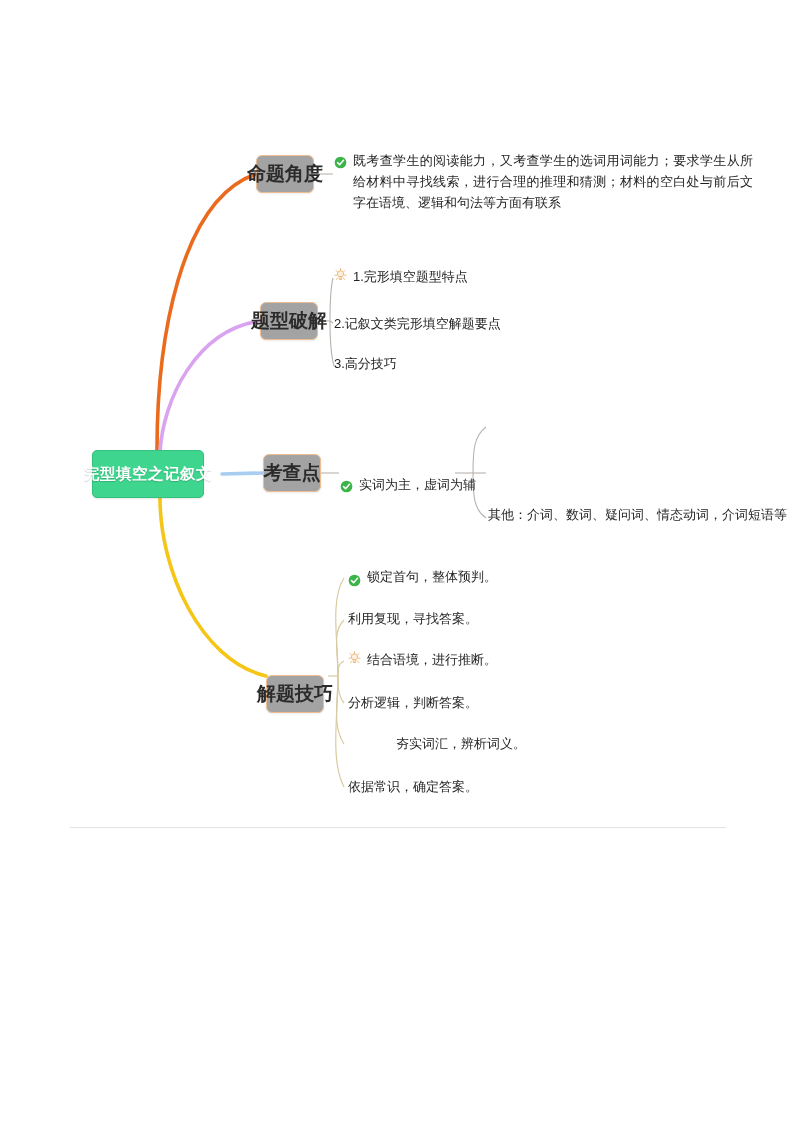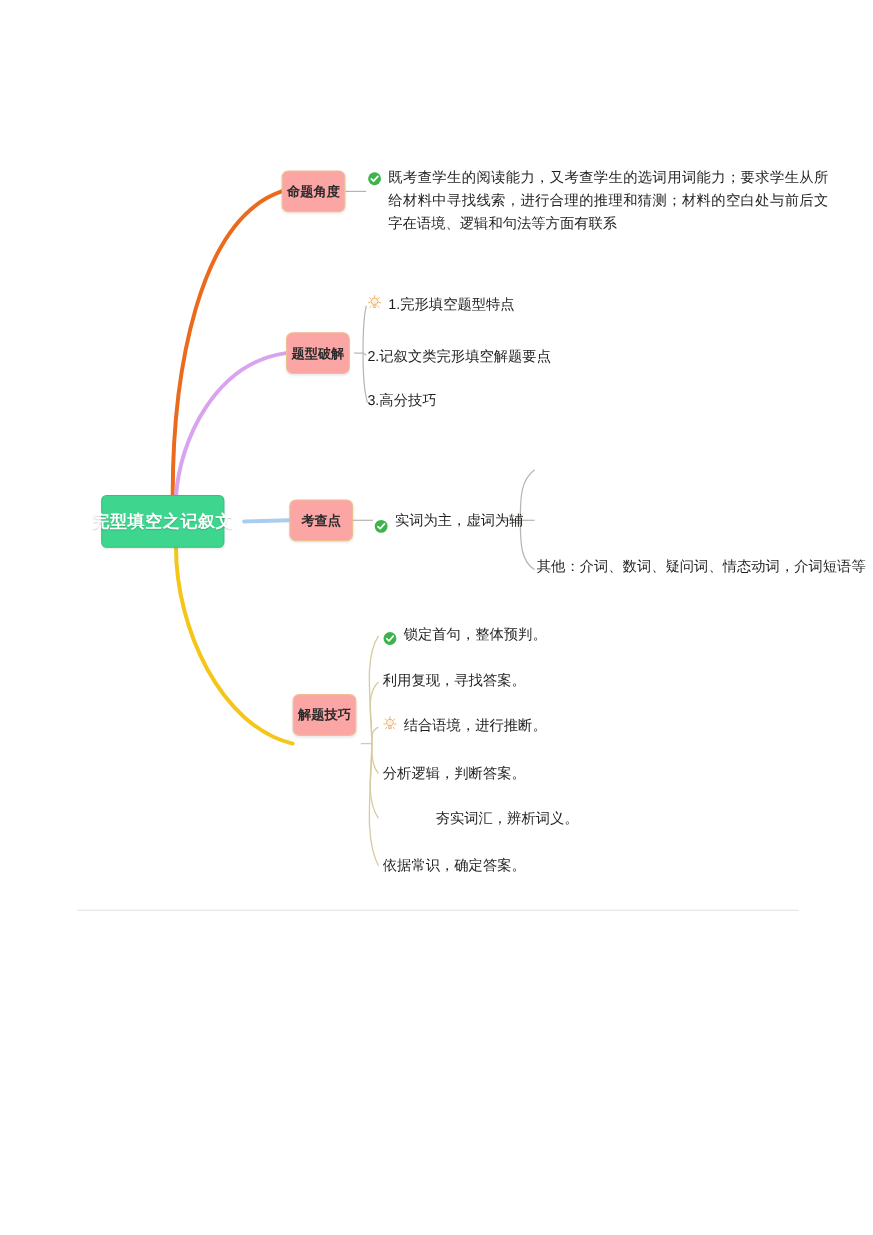--- a/index.html
+++ b/index.html
@@ -48,35 +48,35 @@
     border-radius: 5px;
     color: #ffffff;
     font-size: 15.5px;
     font-weight: bold;
     letter-spacing: 0.5px;
     text-shadow: 0 1px 1px rgba(0,0,0,0.18);
     box-shadow: 0 1px 2px rgba(0,0,0,0.10);
   }
 
   .branch-node {
-    background: #fca5a5;
+    background: #a3a3a3;
     border: 1px solid #edbe92;
     border-radius: 6px;
     color: #2b2b2b;
-    font-size: 12px;
+    font-size: 19px;
     font-weight: bold;
     box-shadow: 0 1px 2px rgba(0,0,0,0.08);
     width: 58px;
     height: 38px;
   }
 
   #node-mingti   { left: 256px; top: 155px; }
   #node-tixing   { left: 260px; top: 302px; }
   #node-kaocha   { left: 263px; top: 454px; }
-  #node-jieti    { left: 266px; top: 631px; }
+  #node-jieti    { left: 266px; top: 675px; }
 
   
   .leaf {
     position: absolute;
     display: flex;
     align-items: flex-start;
     gap: 6px;
     color: #1f1f1f;
     font-size: 13px;
     line-height: 21px;
@@ -89,21 +89,21 @@
     text-align: justify;
   }
 
   
   #leaf-mingti-1 { left: 334px; top: 150px; }
 
   #leaf-tixing-1 { left: 334px; top: 266px; }
   #leaf-tixing-2 { left: 334px; top: 313px; }
   #leaf-tixing-3 { left: 334px; top: 353px; }
 
-  #leaf-kaocha-1 { left: 340px; top: 462px; align-items: flex-end; }
+  #leaf-kaocha-1 { left: 340px; top: 474px; }
 
   #sub-kaocha-1 { left: 488px; top: 415px; }
   #sub-kaocha-2 { left: 488px; top: 461px; }
   #sub-kaocha-3 { left: 488px; top: 504px; }
 
   #leaf-jieti-1 { left: 348px; top: 566px; align-items: center; }
   #leaf-jieti-2 { left: 348px; top: 608px; }
   #leaf-jieti-3 { left: 348px; top: 649px; }
   #leaf-jieti-4 { left: 348px; top: 692px; }
   #leaf-jieti-5 { left: 352px; top: 733px; margin-left: 44px; }

